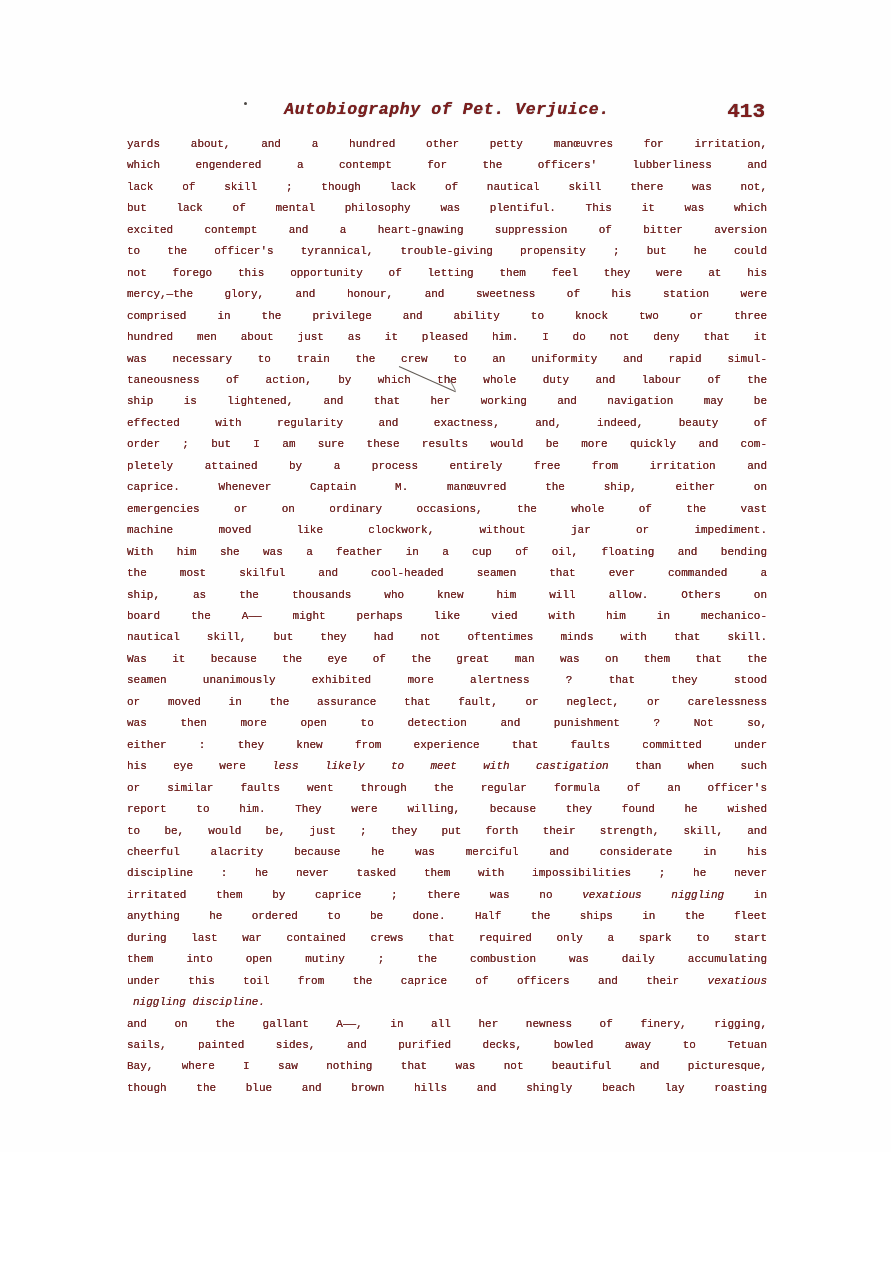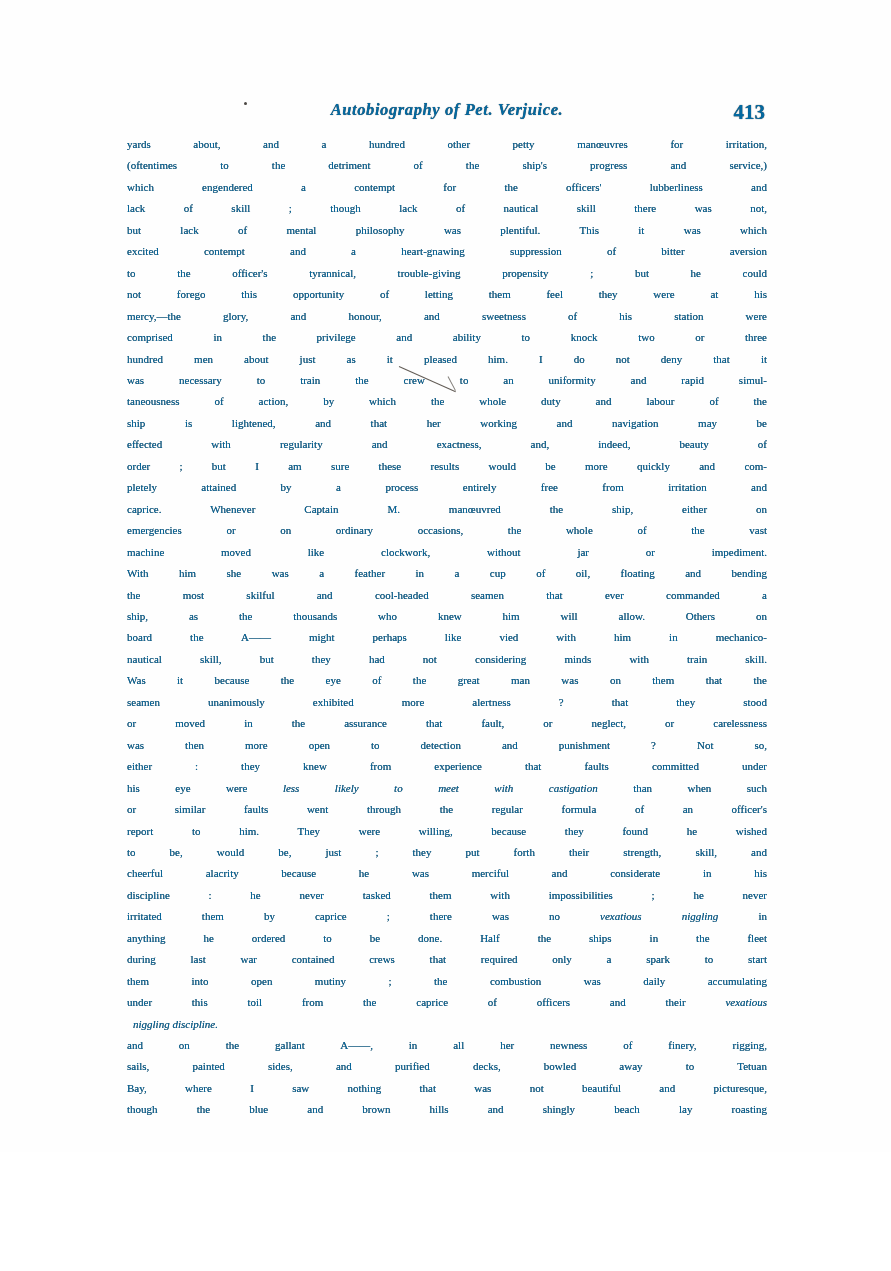--- a/index.html
+++ b/index.html
@@ -6,22 +6,22 @@
     margin: 0;
     padding: 0;
     background: #ffffff;
   }
   .page {
     position: relative;
     width: 891px;
     height: 1152px;
     background: #fefefe;
     overflow: hidden;
-    font-family: Liberation Serif, serif;
-    color: #0369a1;
+    font-family: Liberation Mono, monospace;
+    color: #7f1d1d;
   }
   
   .running-header {
     position: absolute;
     left: 127px;
     top: 100px;
     width: 640px;
     height: 26px;
   }
   .running-title {
@@ -101,21 +101,20 @@
 
 <div class="page">
 
   <div class="running-header">
     <span class="running-title">Autobiography of Pet. Verjuice.</span>
     <span class="page-number">413</span>
   </div>
 
   <div class="body-text">
       <div class="line"><span>yards about, and a hundred other petty manœuvres for irritation,</span></div>
-      <div class="line"><span>(oftentimes to the detriment of the ship's progress and service,)</span></div>
       <div class="line"><span>which engendered a contempt for the officers' lubberliness and</span></div>
       <div class="line"><span>lack of skill ; though lack of nautical skill there was not,</span></div>
       <div class="line"><span>but lack of mental philosophy was plentiful.  This it was which</span></div>
       <div class="line"><span>excited contempt and a heart-gnawing suppression of bitter aversion</span></div>
       <div class="line"><span>to the officer's tyrannical, trouble-giving propensity ; but he could</span></div>
       <div class="line"><span>not forego this opportunity of letting them feel they were at his</span></div>
       <div class="line"><span>mercy,—the glory, and honour, and sweetness of his station were</span></div>
       <div class="line"><span>comprised in the privilege and ability to knock two or three</span></div>
       <div class="line"><span>hundred men about just as it pleased him.  I do not deny that it</span></div>
       <div class="line"><span>was necessary to train the crew to an uniformity and rapid simul-</span></div>
@@ -124,21 +123,21 @@
       <div class="line"><span>effected with regularity and exactness, and, indeed, beauty of</span></div>
       <div class="line"><span>order ; but I am sure these results would be more quickly and com-</span></div>
       <div class="line"><span>pletely attained by a process entirely free from irritation and</span></div>
       <div class="line"><span>caprice.  Whenever Captain M. manœuvred the ship, either on</span></div>
       <div class="line"><span>emergencies or on ordinary occasions, the whole of the vast</span></div>
       <div class="line"><span>machine moved like clockwork, without jar or impediment.</span></div>
       <div class="line"><span>With him she was a feather in a cup of oil, floating and bending</span></div>
       <div class="line"><span>the most skilful and cool-headed seamen that ever commanded a</span></div>
       <div class="line"><span>ship, as the thousands who knew him will allow.  Others on</span></div>
       <div class="line"><span>board the A—— might perhaps like vied with him in mechanico-</span></div>
-      <div class="line"><span>nautical skill, but they had not considering minds with train skill.</span></div>
+      <div class="line"><span>nautical skill, but they had not oftentimes minds with that skill.</span></div>
       <div class="line"><span>Was it because the eye of the great man was on them that the</span></div>
       <div class="line"><span>seamen unanimously exhibited more alertness ? that they stood</span></div>
       <div class="line"><span>or moved in the assurance that fault, or neglect, or carelessness</span></div>
       <div class="line"><span>was then more open to detection and punishment ?  Not so,</span></div>
       <div class="line"><span>either : they knew from experience that faults committed under</span></div>
       <div class="line"><span>his eye were </span><span class="it">less likely to meet with castigation</span><span> than when such</span></div>
       <div class="line"><span>or similar faults went through the regular formula of an officer's</span></div>
       <div class="line"><span>report to him.  They were willing, because they found he wished</span></div>
       <div class="line"><span>to be, would be, just ; they put forth their strength, skill, and</span></div>
       <div class="line"><span>cheerful alacrity because he was merciful and considerate in his</span></div>

